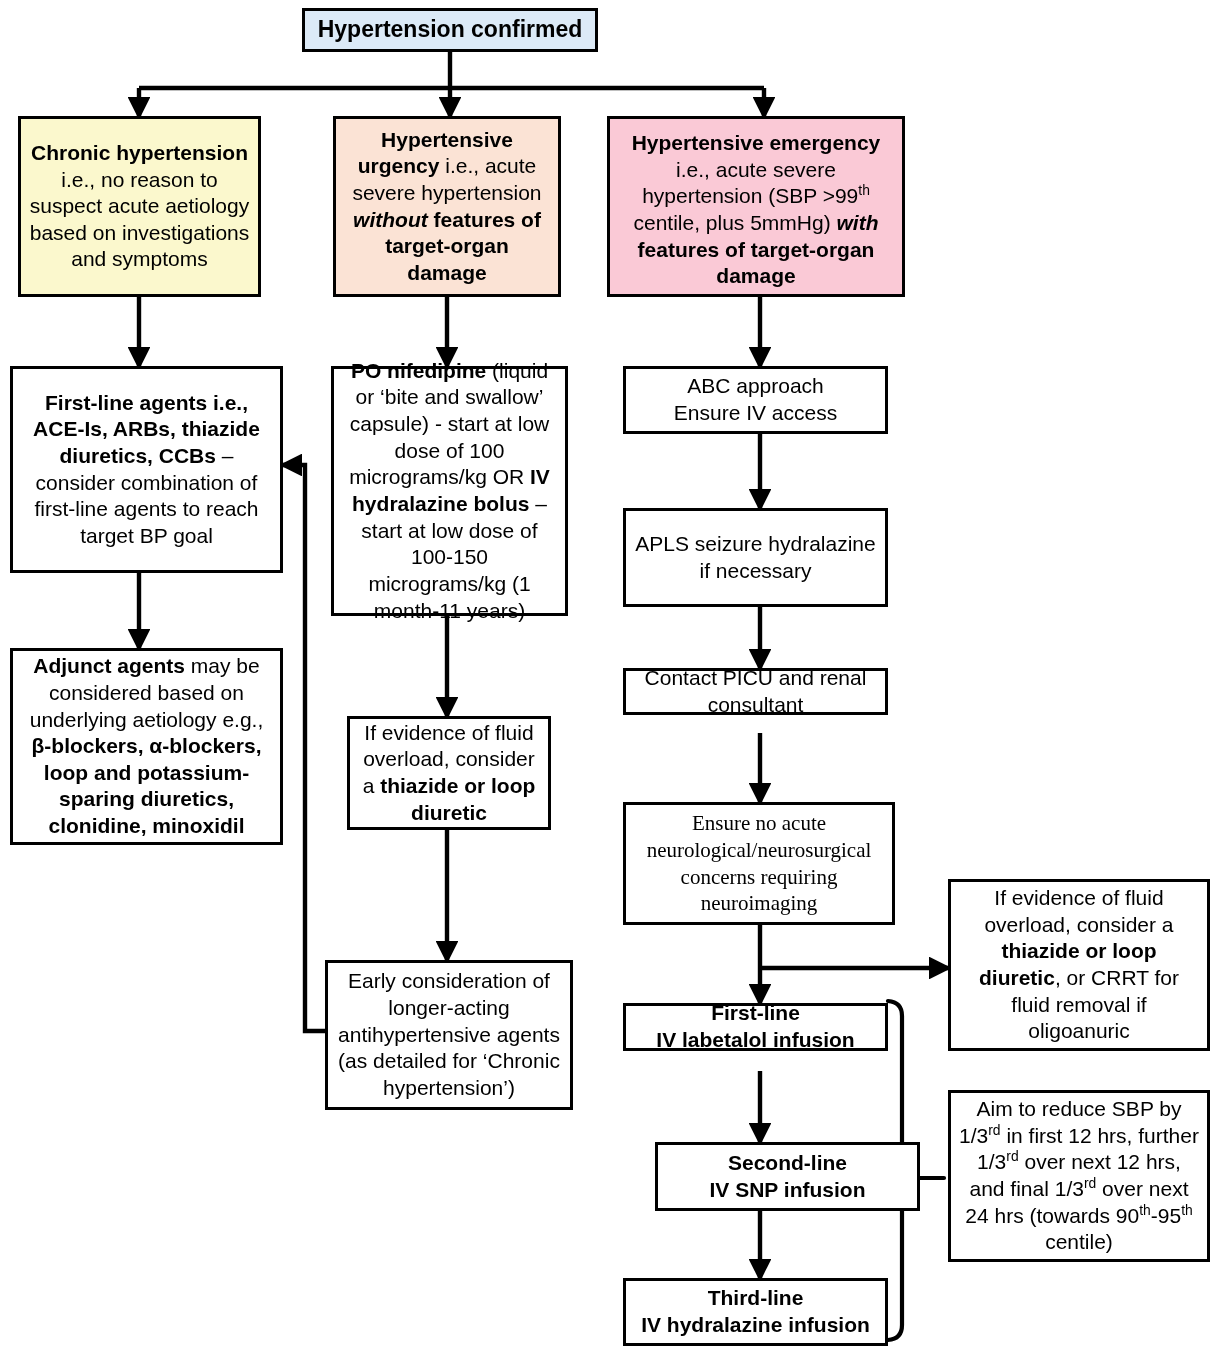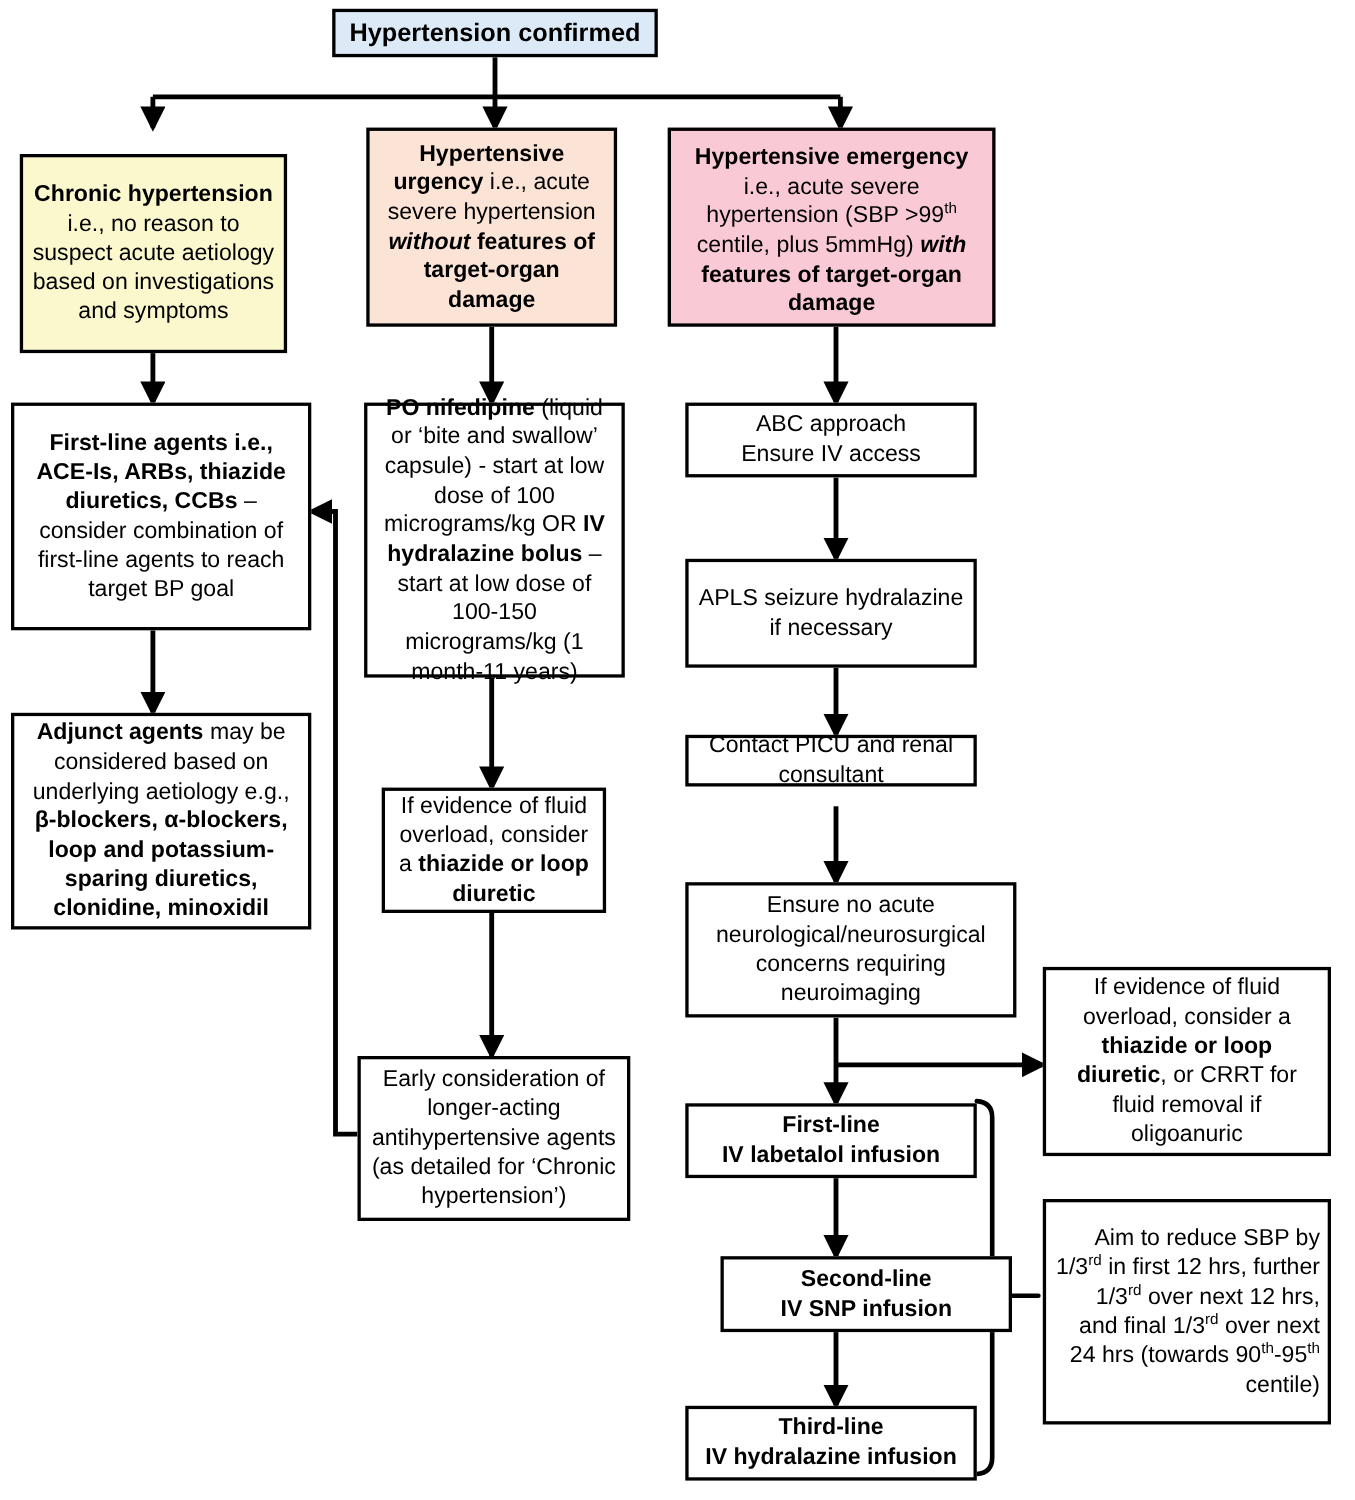--- a/index.html
+++ b/index.html
@@ -44,21 +44,21 @@
     display: block;
     width: 100%;
   }
   .node.bold .txt { font-weight: bold; }
   .node.root {
     background: #dceaf7;
     font-weight: bold;
     font-size: 23px;
     border-width: 3px;
   }
-  .node.chronic { background: #fbf8cd; margin-top: 24px; }
+  .node.chronic { background: #fbf8cd; }
   .node.urgency { background: #fbe3d5; }
   .node.emergency { background: #fac9d6; align-items: flex-end; }
   b { font-weight: bold; }
   i { font-style: italic; }
   .sup {
     font-size: 0.66em;
     vertical-align: super;
     line-height: 0;
   }
 </style>
@@ -153,37 +153,37 @@
   </div>
 
   <div class="node" style="left:623px; top:508px; width:265px; height:99px;">
     <span class="txt">APLS seizure hydralazine if necessary</span>
   </div>
 
   <div class="node" style="left:623px; top:668px; width:265px; height:47px;">
     <span class="txt">Contact PICU and renal consultant</span>
   </div>
 
-  <div class="node" style="left:623px; top:802px; width:301px; height:123px;">
+  <div class="node" style="left:623px; top:802px; width:272px; height:123px;font-family:Liberation Serif, serif;">
     <span class="txt">Ensure no acute neurological/neurosurgical concerns requiring neuroimaging</span>
   </div>
 
-  <div class="node bold" style="left:623px; top:1003px; width:265px; height:68px;">
+  <div class="node bold" style="left:623px; top:1003px; width:265px; height:48px;">
     <span class="txt">First-line<br>IV labetalol infusion</span>
   </div>
 
   <div class="node bold" style="left:623px; top:1142px; width:265px; height:69px;margin-left:32px;">
     <span class="txt">Second-line<br>IV SNP infusion</span>
   </div>
 
   <div class="node bold" style="left:623px; top:1278px; width:265px; height:68px;">
     <span class="txt">Third-line<br>IV hydralazine infusion</span>
   </div>
 
   <div class="node" style="left:948px; top:879px; width:262px; height:172px;">
     <span class="txt">If evidence of fluid overload, consider a <b>thiazide or loop diuretic</b>, or CRRT for fluid removal if oligoanuric</span>
   </div>
 
-  <div class="node" style="left:948px; top:1090px; width:262px; height:205px;text-align:right;">
+  <div class="node" style="left:948px; top:1090px; width:262px; height:172px;">
     <span class="txt">Aim to reduce SBP by 1/3<span class="sup">rd</span> in first 12 hrs, further 1/3<span class="sup">rd</span> over next 12 hrs, and final 1/3<span class="sup">rd</span> over next 24 hrs (towards 90<span class="sup">th</span>-95<span class="sup">th</span> centile)</span>
   </div>
 
 </div>
 
 </body></html>

